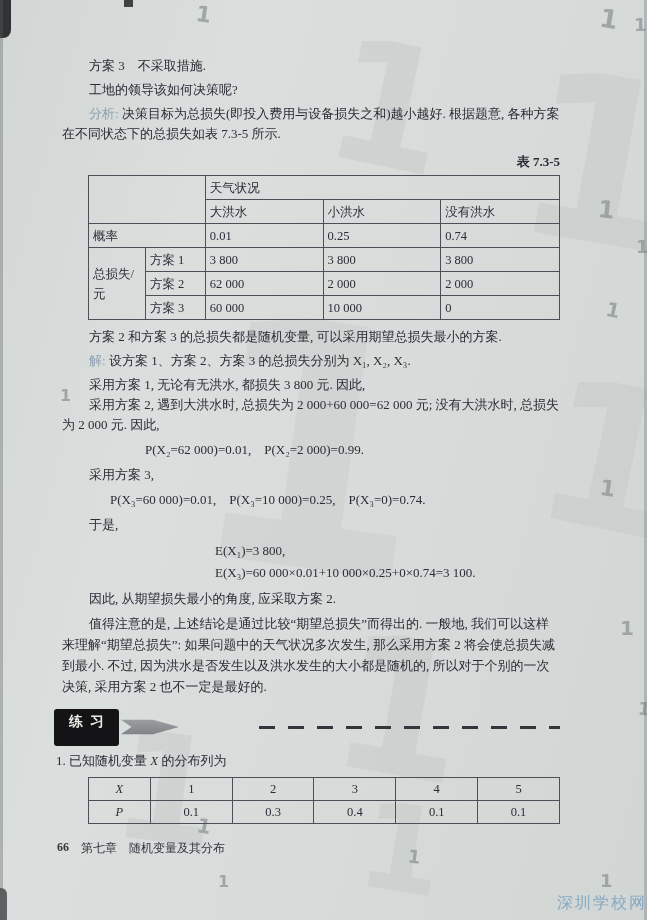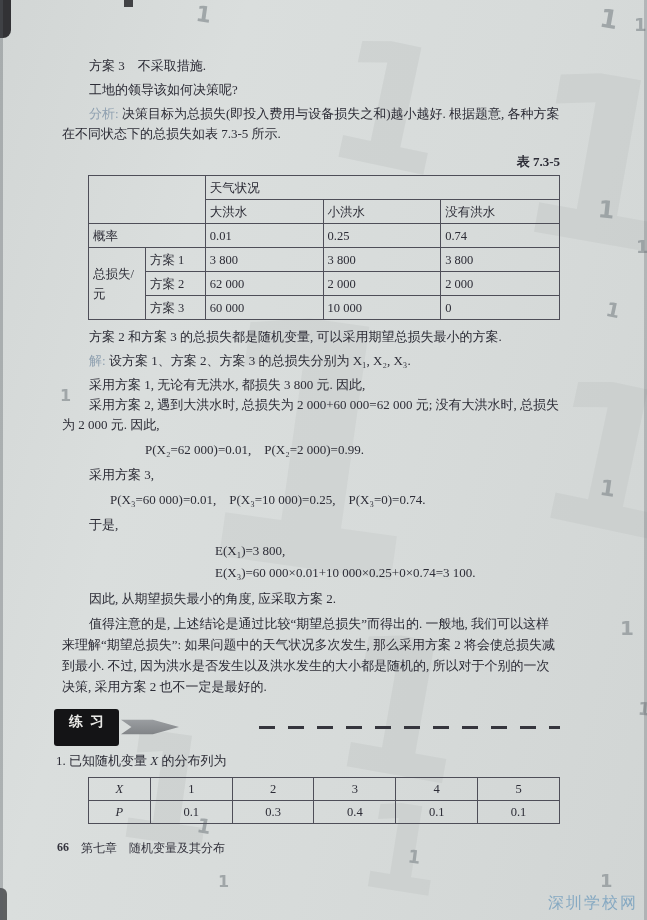--- a/index.html
+++ b/index.html
@@ -77,21 +77,21 @@
   .q1 { margin-left: -6px !important; }
   .sub { margin: 10px 0 0 10px !important; }
   
   .footer {
     position: absolute; left: 57px; top: 840px; z-index: 2;
     font-size: 12px; color: #34343e; display: flex; gap: 12px;
     font-family: "Liberation Serif", "DejaVu Serif", serif;
   }
   .footer .pnum { font-weight: bold; }
   .sitemark {
-    position: absolute; right: 9px; bottom: 6px; z-index: 2;
+    position: absolute; right: 0; bottom: 6px; z-index: 2;
     font-size: 16px; color: #86a9c2; letter-spacing: 2px;
     font-family: "Liberation Sans", "DejaVu Sans", sans-serif;
   }
 </style>
 </head>
 <body>
 
 <div class="page">
 
   <div class="wm" style="left:330px;top:22px;font-size:170px;transform:rotate(12deg);">1</div>

